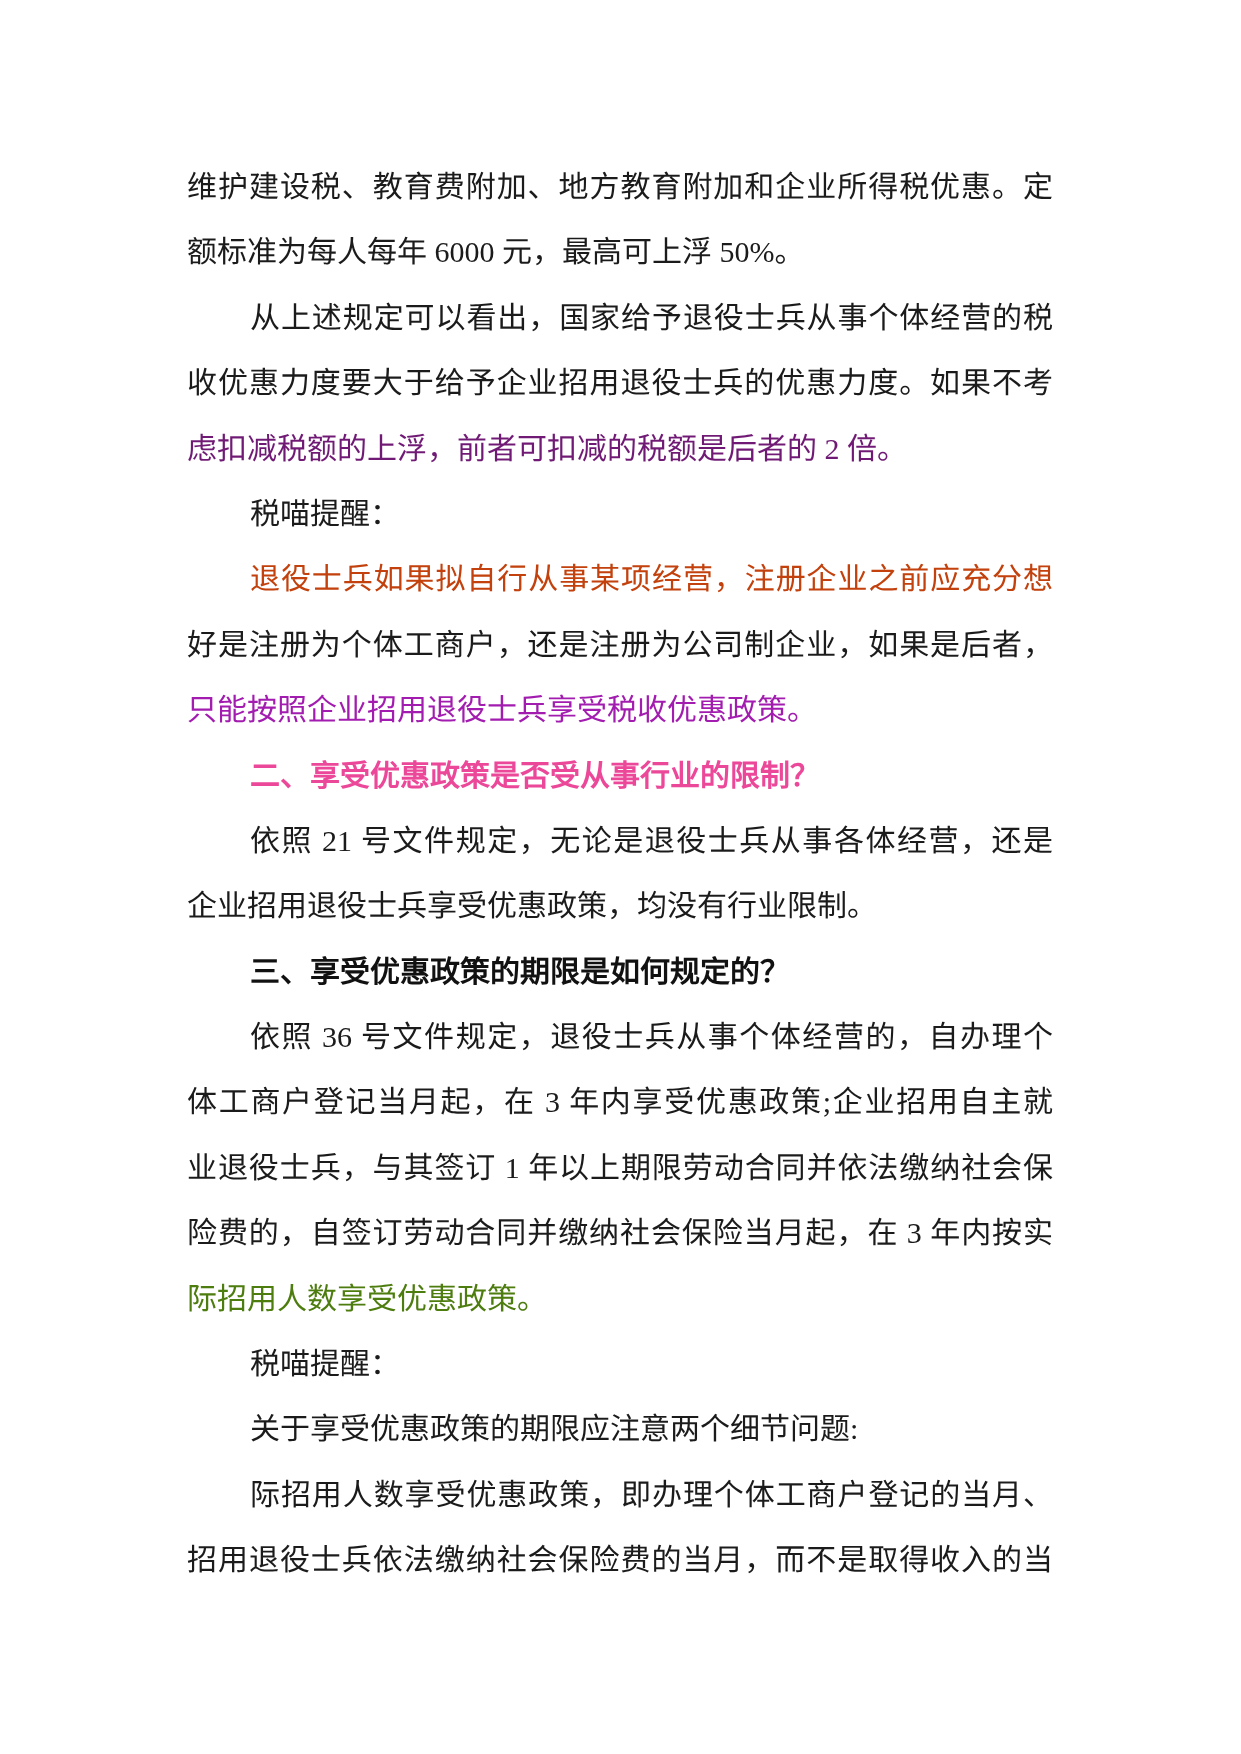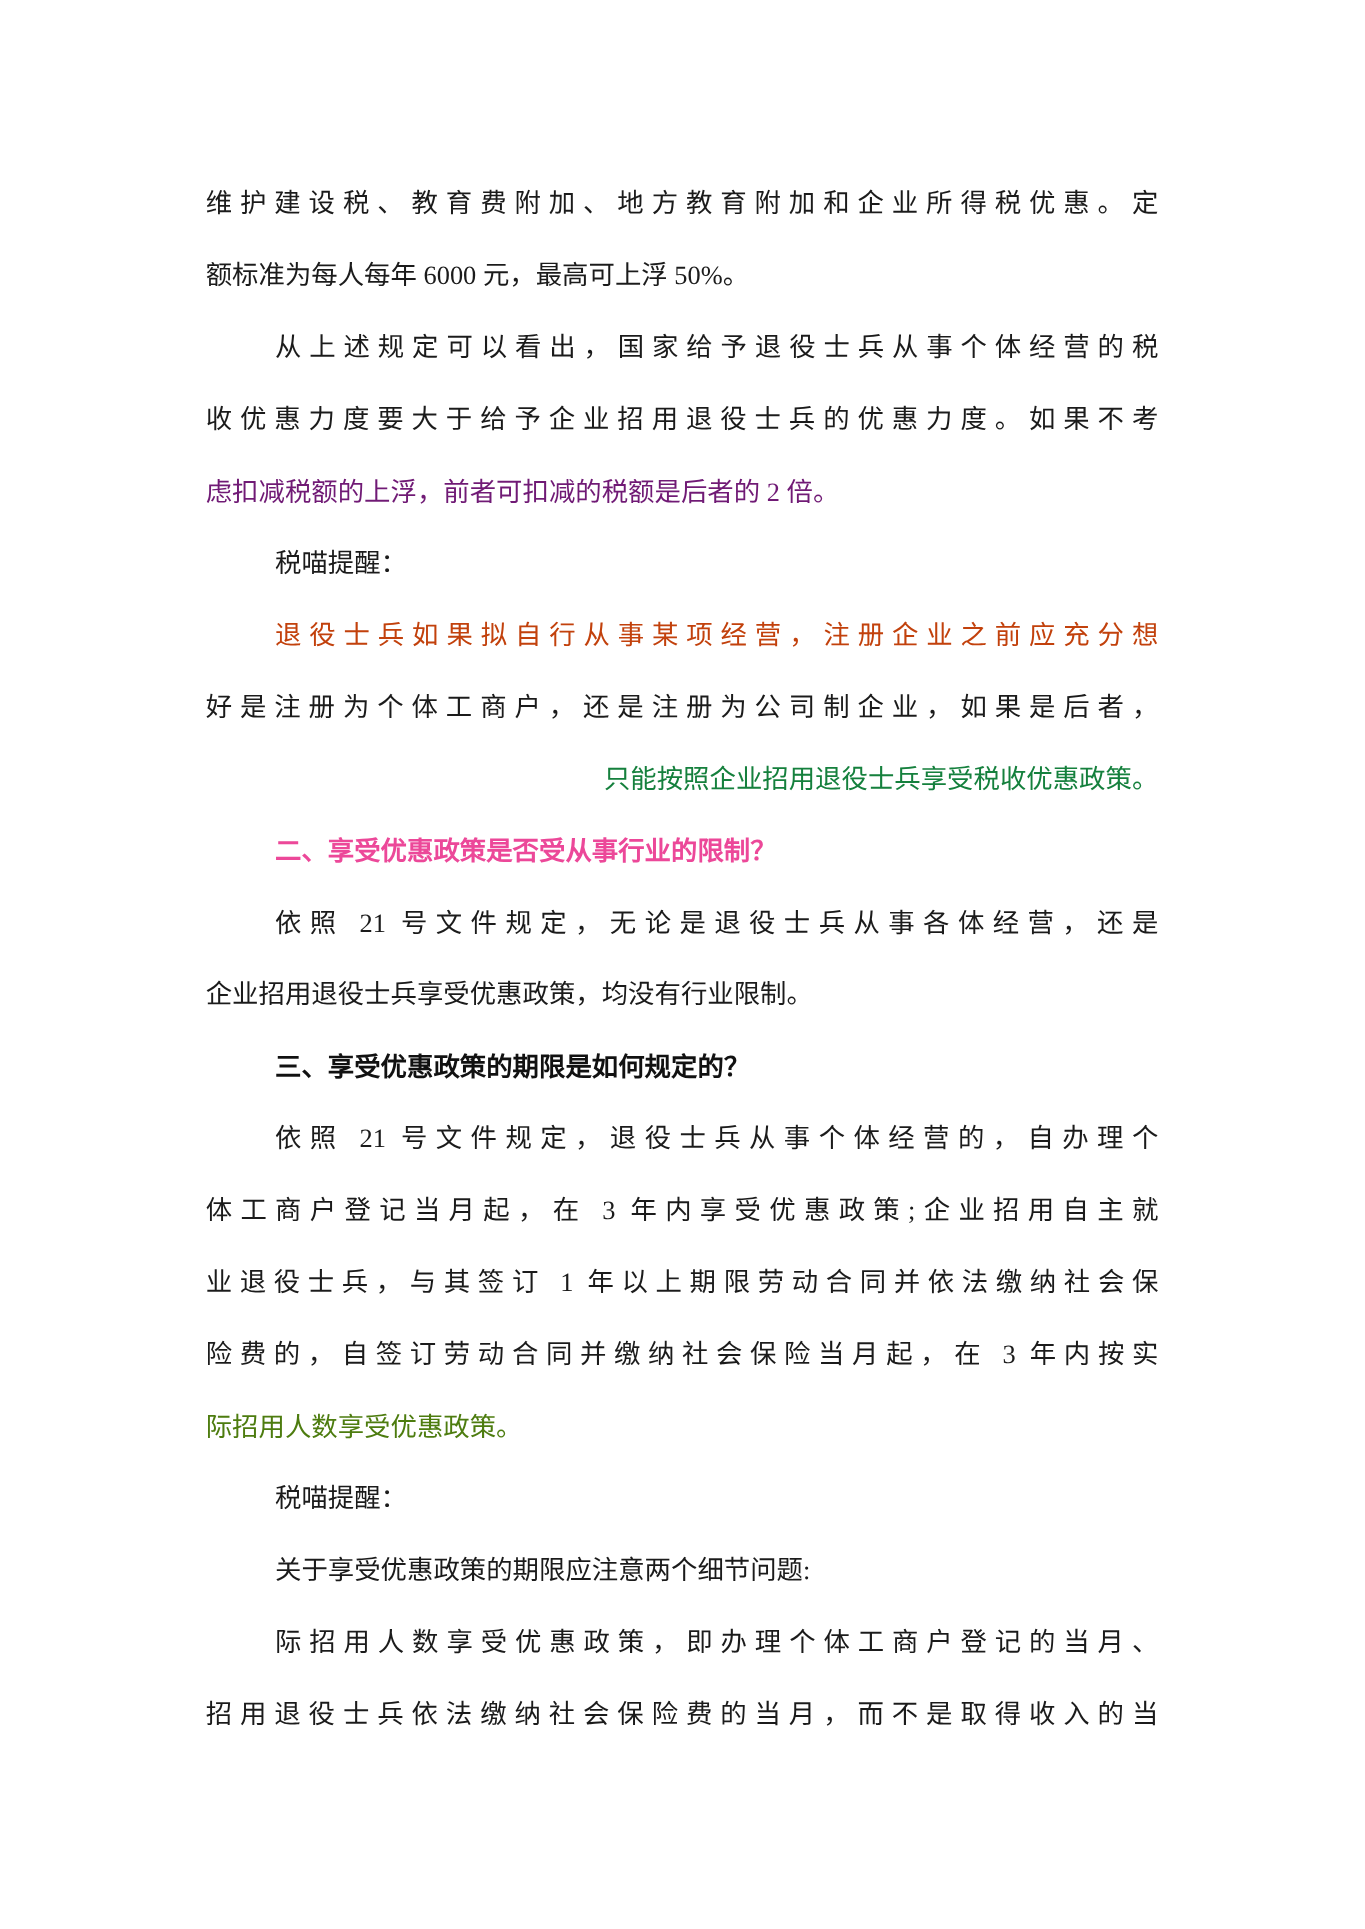--- a/index.html
+++ b/index.html
@@ -17,21 +17,21 @@
     width: 1241px;
     height: 1754px;
     padding: 154px 188px 0 187px;
     background: #ffffff;
   }
   .text-block {
     width: 866px;
   }
   .line {
     font-family: "Liberation Serif", "DejaVu Serif", serif;
-    font-size: 24px;
+    font-size: 30px;
     line-height: 65.4px;
     height: 65.4px;
     color: #1b1b1b;
     white-space: normal;
     text-align: left;
     overflow: visible;
   }
   .line.just {
     text-align: justify;
     text-align-last: justify;
@@ -51,26 +51,26 @@
 <div class="page">
   <div class="text-block" id="text-block">
       <div class="line just" style="color: rgb(27, 27, 27);">维护建设税、教育费附加、地方教育附加和企业所得税优惠。定</div>
       <div class="line" style="color: rgb(27, 27, 27);">额标准为每人每年 6000 元，最高可上浮 50%。</div>
       <div class="line just indent" style="color: rgb(27, 27, 27);">从上述规定可以看出，国家给予退役士兵从事个体经营的税</div>
       <div class="line just" style="color: rgb(27, 27, 27);">收优惠力度要大于给予企业招用退役士兵的优惠力度。如果不考</div>
       <div class="line" style="color: #701a75;">虑扣减税额的上浮，前者可扣减的税额是后者的 2 倍。</div>
       <div class="line indent" style="color: rgb(27, 27, 27);">税喵提醒：</div>
       <div class="line just indent" style="color: #c2410c;">退役士兵如果拟自行从事某项经营，注册企业之前应充分想</div>
       <div class="line just" style="color: rgb(27, 27, 27);">好是注册为个体工商户，还是注册为公司制企业，如果是后者，</div>
-      <div class="line" style="color: #15803d; text-align: right;">只能按照企业招用退役士兵享受税收优惠政策。</div>
+      <div class="line" style="color: #a21caf;">只能按照企业招用退役士兵享受税收优惠政策。</div>
       <div class="line indent bold" style="color: #ec4899;">二、享受优惠政策是否受从事行业的限制？</div>
       <div class="line just indent" style="color: rgb(27, 27, 27);">依照 21 号文件规定，无论是退役士兵从事各体经营，还是</div>
       <div class="line" style="color: rgb(27, 27, 27);">企业招用退役士兵享受优惠政策，均没有行业限制。</div>
       <div class="line indent bold" style="color: rgb(17, 17, 17);">三、享受优惠政策的期限是如何规定的？</div>
-      <div class="line just indent" style="color: rgb(27, 27, 27);">依照 21 号文件规定，退役士兵从事个体经营的，自办理个</div>
+      <div class="line just indent" style="color: rgb(27, 27, 27);">依照 36 号文件规定，退役士兵从事个体经营的，自办理个</div>
       <div class="line just" style="color: rgb(27, 27, 27);">体工商户登记当月起，在 3 年内享受优惠政策;企业招用自主就</div>
       <div class="line just" style="color: rgb(27, 27, 27);">业退役士兵，与其签订 1 年以上期限劳动合同并依法缴纳社会保</div>
       <div class="line just" style="color: rgb(27, 27, 27);">险费的，自签订劳动合同并缴纳社会保险当月起，在 3 年内按实</div>
       <div class="line" style="color: #4d7c0f;">际招用人数享受优惠政策。</div>
       <div class="line indent" style="color: rgb(27, 27, 27);">税喵提醒：</div>
       <div class="line indent" style="color: rgb(27, 27, 27);">关于享受优惠政策的期限应注意两个细节问题:</div>
       <div class="line just indent" style="color: rgb(27, 27, 27);">际招用人数享受优惠政策，即办理个体工商户登记的当月、</div>
       <div class="line just" style="color: rgb(27, 27, 27);">招用退役士兵依法缴纳社会保险费的当月，而不是取得收入的当</div>
     </div>
 </div>

